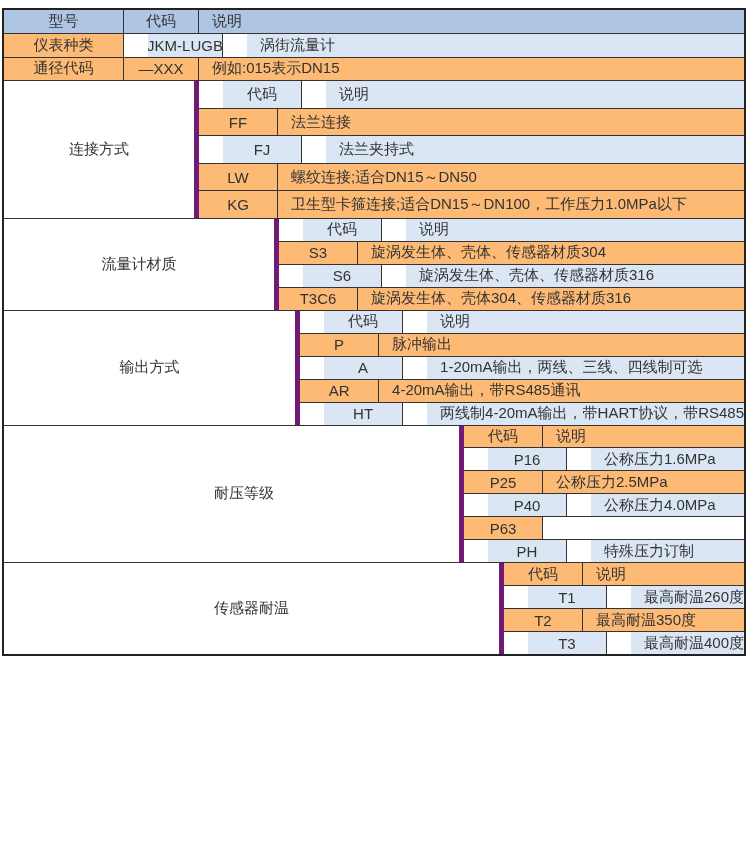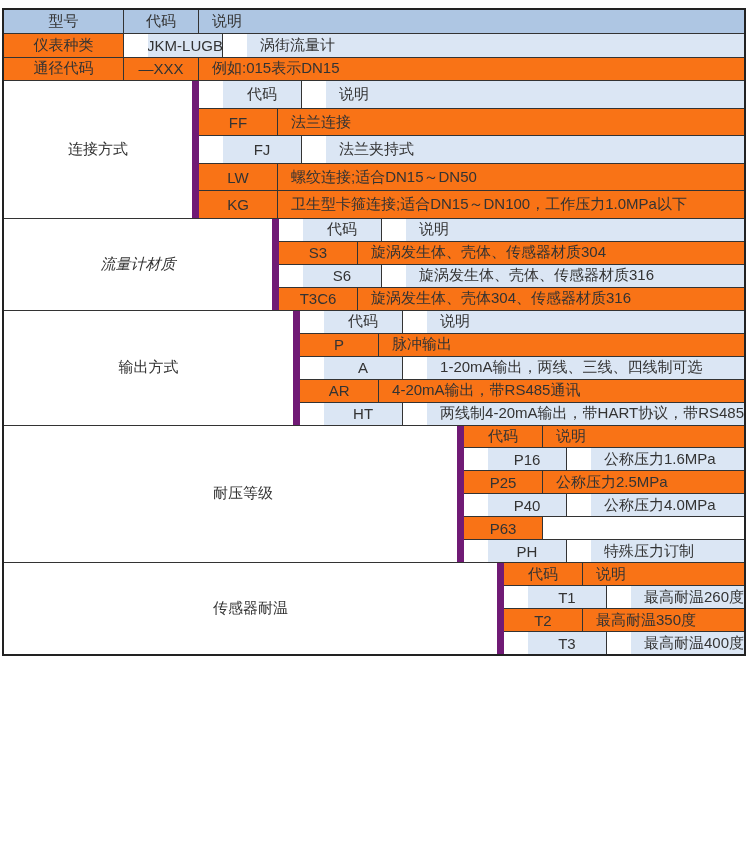--- a/index.html
+++ b/index.html
@@ -29,32 +29,32 @@
   
   .cell { display: flex; align-items: center; overflow: hidden; white-space: nowrap; }
   .c-center { justify-content: center; }
   .c-desc { flex: 1 1 auto; padding-left: 13px; }
   .br { border-right: 1px solid #333333; }
 
   
   .w-label  { width: 120px; }
   .w-code   { width: 75px; }
   .sec-label { display: flex; align-items: center; justify-content: center;
-               border-right: 7px solid #701a75; background: #ffffff; }
+               border-right: 5px solid #701a75; background: #ffffff; }
   .s0 .sec-label { width: 195px; }
-  .s1 .sec-label { width: 275px; font-style: italic; }
+  .s1 .sec-label { width: 275px; }
   .s2 .sec-label { width: 355px; }
   .s3 .sec-label { width: 435px; margin-left: 25px; }
   .s4 .sec-label { width: 515px; }
   .w-ncode { width: 79px; }
 
   
   .hdr  { background: #aec6e3; }
   .alt  { background: #dbe6f4; margin-left: 24px; }
-  .wht  { background: #f97316; }
+  .wht  { background: #fdba74; }
 
   
   .f6 { flex: 6 1 0; }
   .f5 { flex: 5 1 0; }
   .f4 { flex: 4 1 0; }
 </style>
 </head>
 <body>
 
 <div class="sheet">

